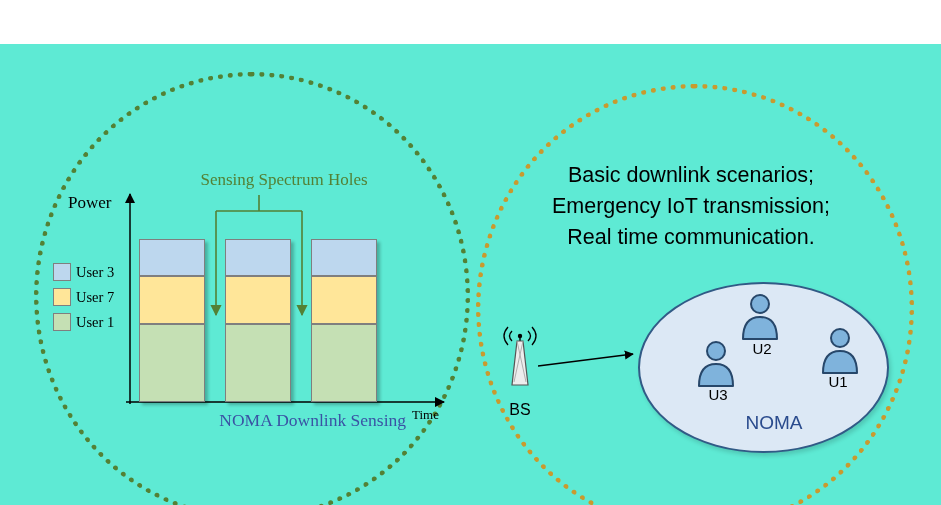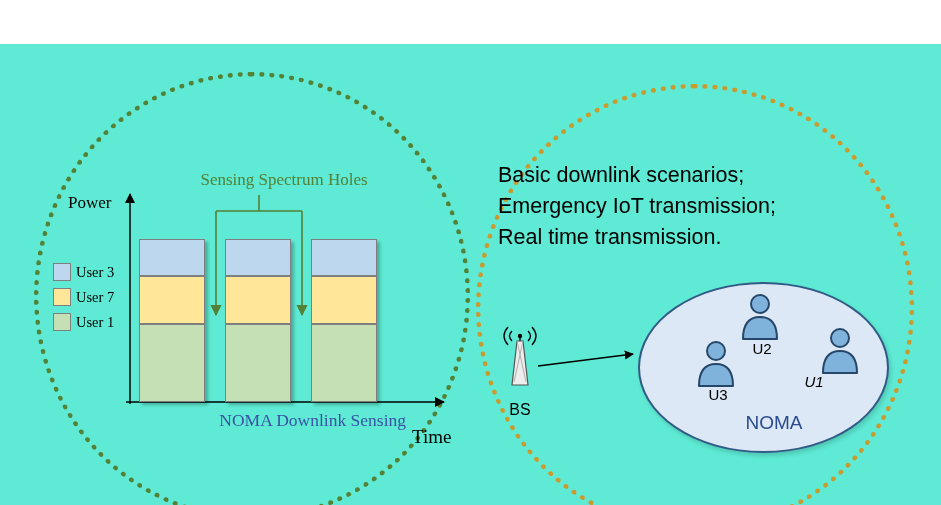--- a/index.html
+++ b/index.html
@@ -10,48 +10,48 @@
   
   .circle{position:absolute;border-radius:50%;}
   .circle.left{left:34px;top:28px;width:426px;height:438px;border:5px dotted #538135;}
   .circle.right{left:476px;top:40px;width:428px;height:438px;border:5px dotted #c99a2e;}
 
   
   .overlay{position:absolute;left:0;top:0;width:941px;height:505px;pointer-events:none;}
   .annotation{position:absolute;left:168px;top:126px;width:232px;text-align:center;
     font-family:"Liberation Serif",serif;font-size:17px;color:#538135;}
   .power{position:absolute;left:68px;top:149px;font-family:"Liberation Serif",serif;font-size:17px;color:#000;}
-  .time{position:absolute;left:412px;top:382px;font-family:"Liberation Serif",serif;font-size:19px;color:#000;}
+  .time{position:absolute;left:412px;top:363px;font-family:"Liberation Serif",serif;font-size:13px;color:#000;}
   .caption{position:absolute;left:138px;top:366px;width:268px;text-align:right;
     font-family:"Liberation Serif",serif;font-size:17.5px;color:#3a53a4;}
 
   
   .legend{position:absolute;left:53px;top:219px;display:flex;flex-direction:column;gap:7px;}
   .legend-item{display:flex;align-items:center;}
   .swatch{width:16px;height:16px;border:1px solid #7f7f7f;display:inline-block;}
   .legend-label{margin-left:5px;font-family:"Liberation Serif",serif;font-size:14.5px;color:#000;}
 
   
   .bar{position:absolute;top:195px;width:66px;display:flex;flex-direction:column;
     box-shadow:3px 3px 3px rgba(0,0,0,0.25);}
   .bar-1{left:139px;} .bar-2{left:225px;} .bar-3{left:311px;}
   .seg{border:1px solid #7f7f7f;box-sizing:border-box;}
   .seg-u3{height:37px;} .seg-u2{height:48px;} .seg-u1{height:78px;}
 
   
-  .scenario-text{position:absolute;left:498px;top:116px;width:386px;
+  .scenario-text{position:absolute;left:498px;top:116px;width:386px;text-align:center;
     font-size:21.5px;line-height:31px;color:#000;}
   .bs-icon{position:absolute;left:497px;top:278px;}
   .bs-label{position:absolute;left:503px;top:357px;width:34px;text-align:center;font-size:16px;color:#000;}
   .noma-ellipse{position:absolute;left:638px;top:238px;width:247px;height:167px;border-radius:50%;
     background:#dce8f5;border:2px solid #315a86;box-shadow:2px 3px 4px rgba(0,0,0,0.15);}
   .person{position:absolute;}
   .p-u2{left:740px;top:249px;} .p-u3{left:696px;top:296px;} .p-u1{left:820px;top:283px;}
   .user-label{position:absolute;width:40px;text-align:center;font-size:15px;color:#000;}
-  .l-u2{left:742px;top:296px;} .l-u3{left:698px;top:342px;} .l-u1{left:794px;top:329px;font-style:italic;}
+  .l-u2{left:742px;top:296px;} .l-u3{left:698px;top:342px;} .l-u1{left:818px;top:329px;}
   .noma-label{position:absolute;left:734px;top:368px;width:80px;text-align:center;
     font-size:19px;color:#2a4b8d;}
 </style>
 </head>
 <body>
 
 <div class="canvas">
 
   <div class="circle left"></div>
   <div class="circle right"></div>
@@ -118,21 +118,21 @@
   </div>
   <div class="bar bar-3">
     <div class="seg seg-u3" style="background: rgb(189, 215, 238);"></div>
     <div class="seg seg-u2" style="background: rgb(255, 230, 153);"></div>
     <div class="seg seg-u1" style="background: rgb(197, 224, 180);"></div>
   </div>
 
   <div class="scenario-text">
     <div>Basic downlink scenarios;</div>
     <div>Emergency IoT transmission;</div>
-    <div>Real time transmission.</div>
+    <div>Real time communication.</div>
   </div>
 
   <svg class="bs-icon" width="46" height="78" viewBox="0 0 46 78">
     <g>
       <path d="M15,9 Q10,14 15,19" stroke="#000" stroke-width="1.3" fill="none"></path>
       <path d="M11,5 Q3,14 11,23" stroke="#000" stroke-width="1.3" fill="none"></path>
       <path d="M31,9 Q36,14 31,19" stroke="#000" stroke-width="1.3" fill="none"></path>
       <path d="M35,5 Q43,14 35,23" stroke="#000" stroke-width="1.3" fill="none"></path>
       <circle cx="23" cy="14" r="2.2" fill="#000"></circle>
     </g>

